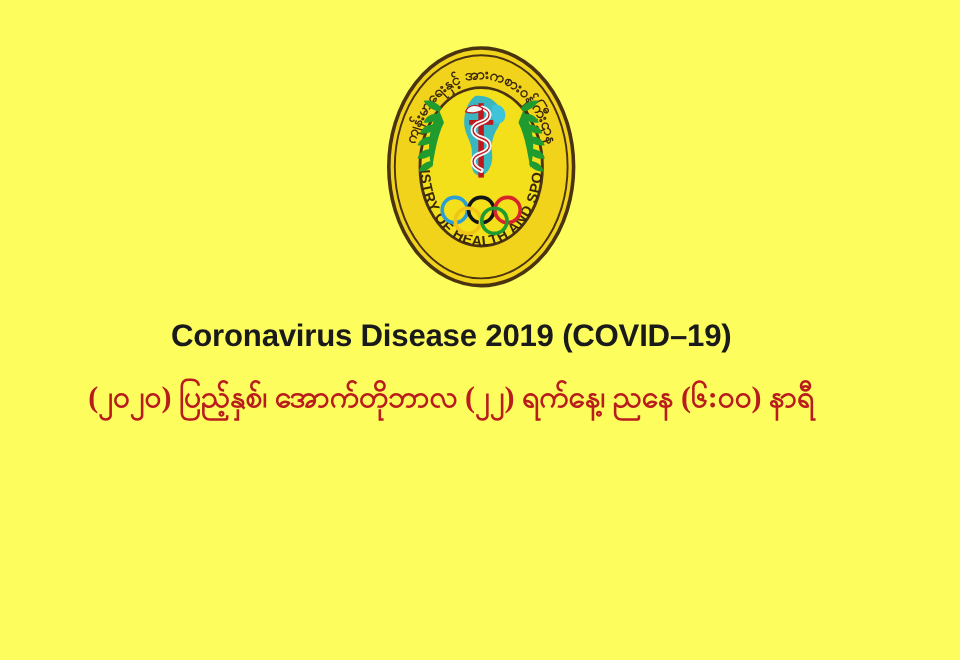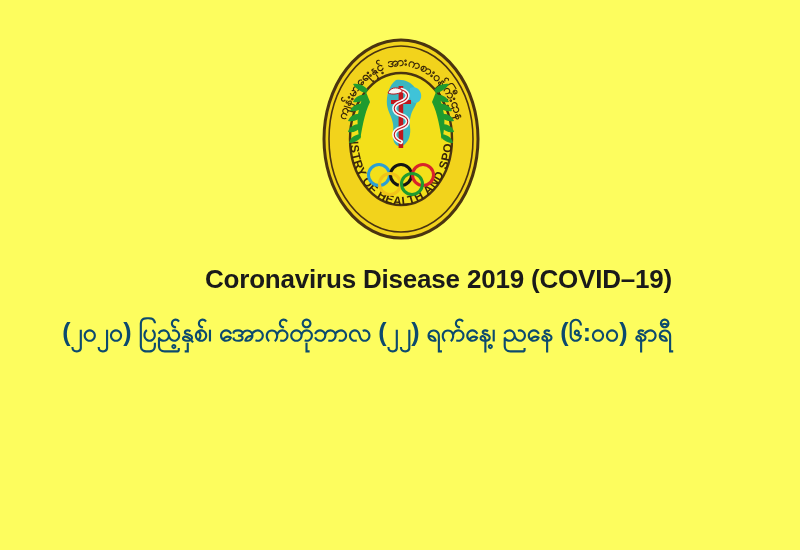--- a/index.html
+++ b/index.html
@@ -34,45 +34,46 @@
     width: 158px;
     height: 202px;
   }
 
   
   #text-block {
     position: absolute;
     left: 0;
     top: 262px;
     width: 672px;
-    text-align: right;
+    text-align: center;
+    padding-left: 40px;
   }
   .headline-en {
     font-family: "Liberation Sans", sans-serif;
     font-size: 26px;
     font-weight: bold;
     color: #1a1a1a;
     letter-spacing: -0.2px;
     line-height: 34px;
     white-space: nowrap;
   }
   .headline-mm {
     font-family: "Liberation Sans", "DejaVu Sans", sans-serif;
     font-size: 27px;
     font-weight: bold;
     color: #161616;
     line-height: 46px;
     white-space: nowrap;
     margin-top: 10px;
   }
   .headline-mm-2 {
-    font-family: Liberation Sans, sans-serif;
+    font-family: Liberation Serif, serif;
     font-size: 25px;
     font-weight: bold;
-    color: #0c4a6e;
+    color: #b91c1c;
     line-height: 44px;
     white-space: nowrap;
     margin-top: 14px;
   }
 </style>
 </head>
 <body>
 
 <div id="poster">
 

